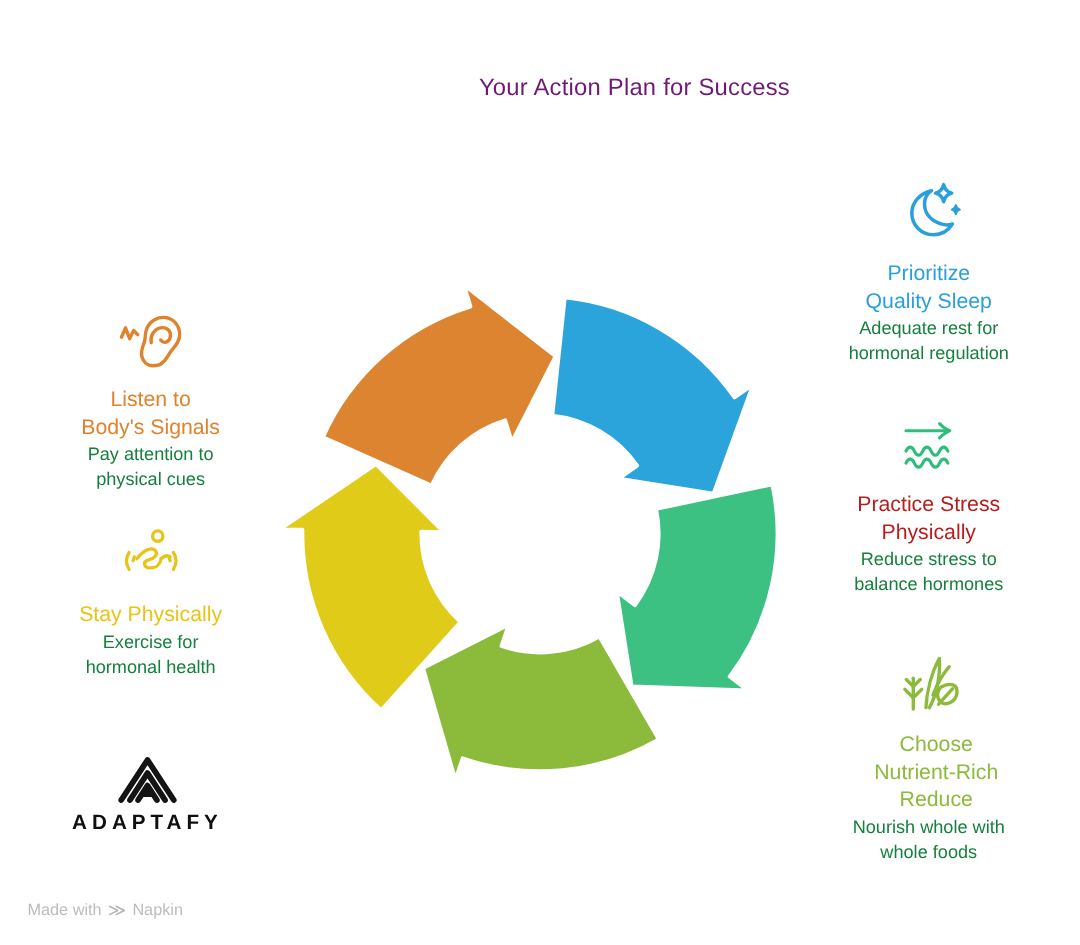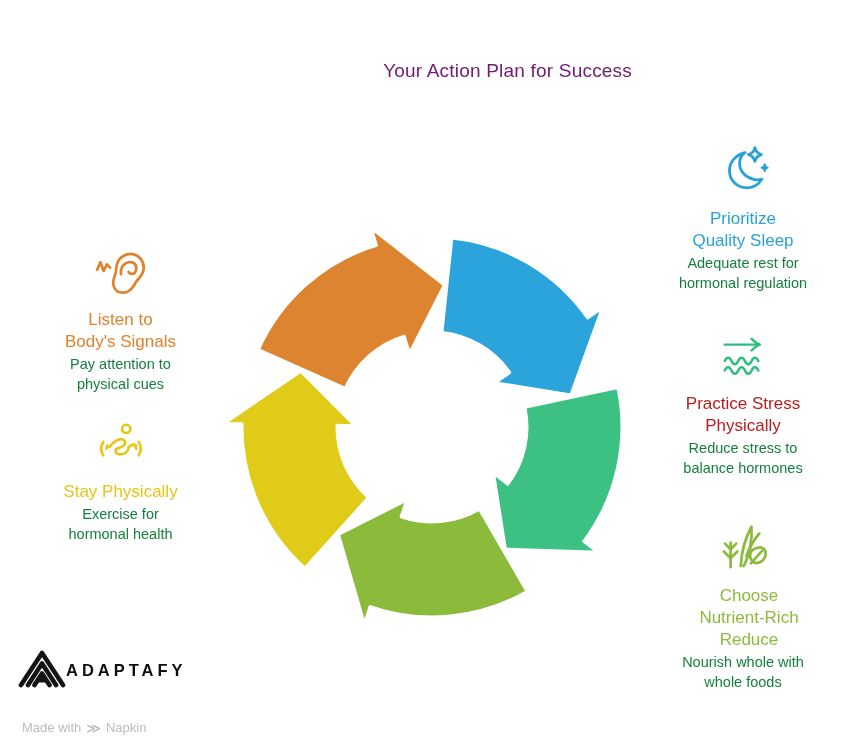--- a/index.html
+++ b/index.html
@@ -17,21 +17,21 @@
   .item-title span{display:block;white-space:nowrap;}
   .item-desc{font-size:14.5px;line-height:1.34;color:#15803d;margin-top:2px;}
   .icon svg{display:block;}
   
   #item-sleep {left:658px;top:145px;width:170px;}
   #item-stress{left:663px;top:336px;width:160px;}
   #item-foods {left:668px;top:520px;width:150px;}
   #item-listen{left:43px; top:246px;width:155px;}
   #item-active{left:53px; top:420px;width:135px;}
   #cycle{position:absolute;left:217px;top:212px;width:430px;height:430px;}
-  #logo{position:absolute;left:18px;top:646px;width:200px;display:flex;flex-direction:row;align-items:center;}
+  #logo{position:absolute;left:18px;top:601px;width:200px;display:flex;flex-direction:column;align-items:center;}
   #logo-text{margin-top:6px;font-size:16.5px;font-weight:800;letter-spacing:4px;color:#0f0f0f;}
   #watermark{
     position:absolute;left:22px;top:720px;font-size:13px;color:#bcbcbc;
     display:flex;align-items:flex-start;gap:5px;text-decoration:none;cursor:pointer;
   }
   #watermark .napkin-glyph{font-size:14px;color:#b5b5b5;}
 </style>
 </head>
 <body>
 

